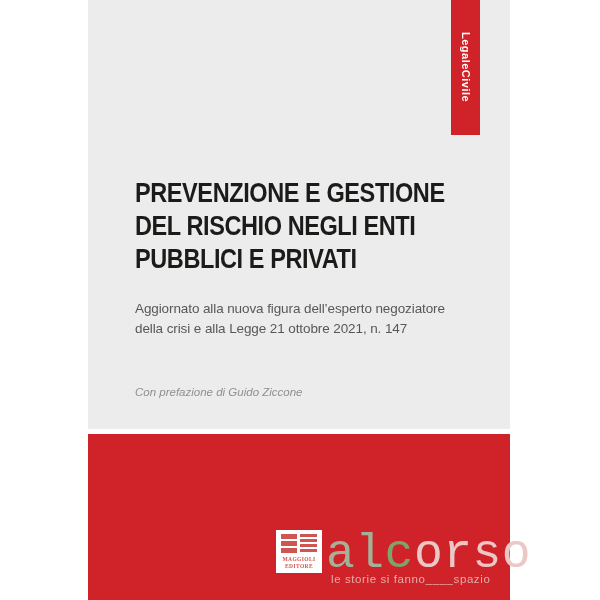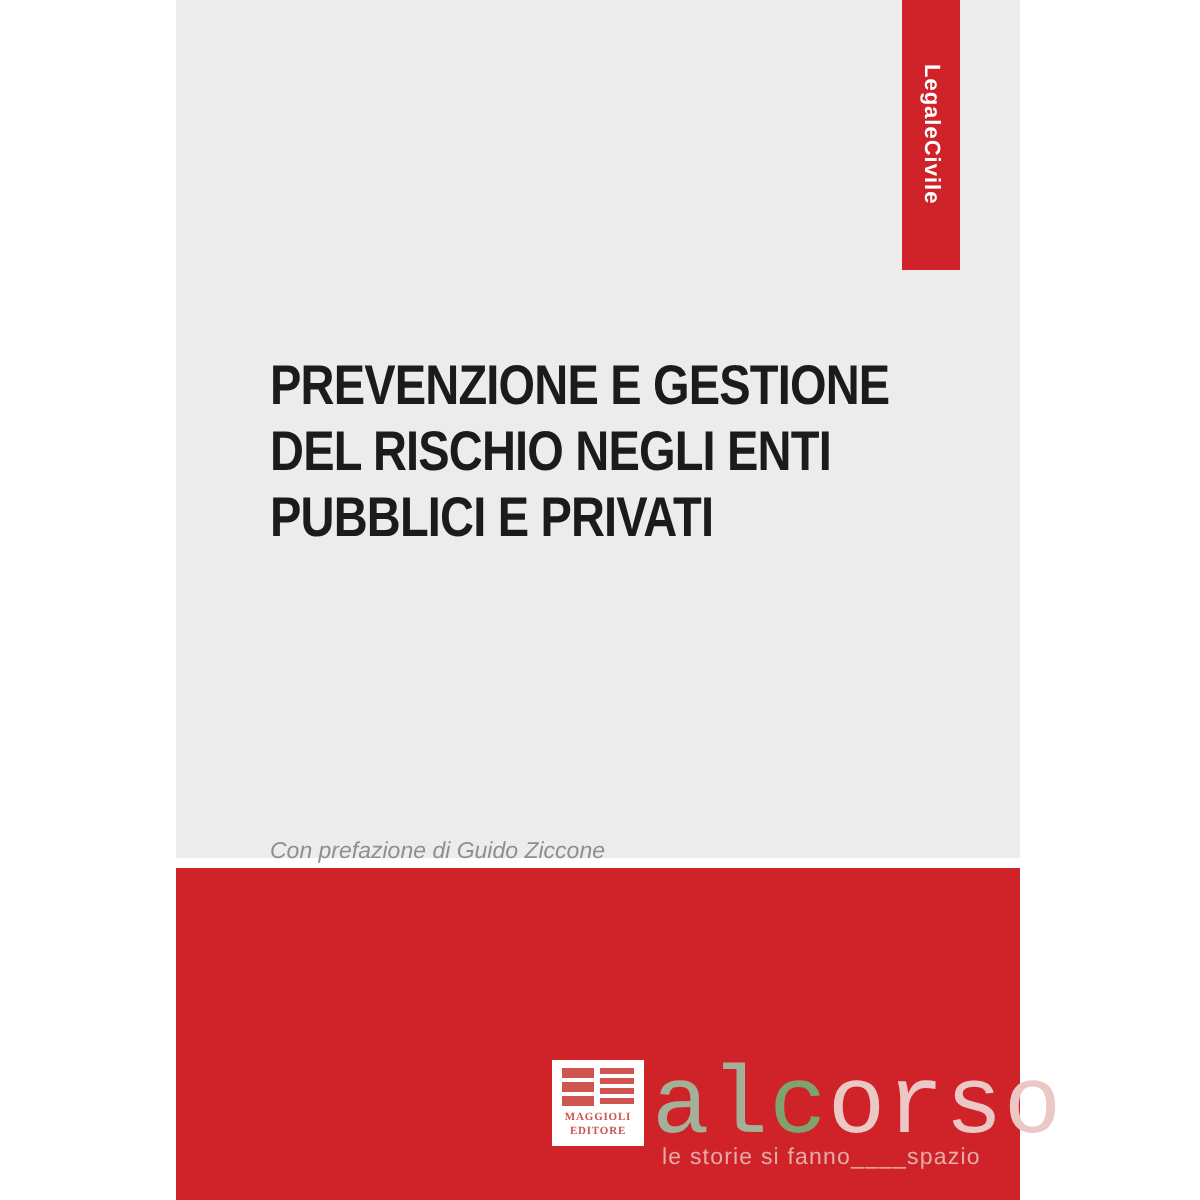--- a/index.html
+++ b/index.html
@@ -19,21 +19,21 @@
   .authors{position:absolute;left:135px;top:96px;font-size:12px;
            color:var(--author_gray,#9B9B9B);letter-spacing:0.2px;}
   .book-title{position:absolute;left:135px;top:176px;width:420px;
               font-size:28px;font-weight:bold;line-height:33px;
               color:var(--title_ink,#1B1B19);letter-spacing:-0.5px;
               transform:scaleX(0.84);transform-origin:left top;}
   .book-subtitle{position:absolute;left:135px;top:299px;width:330px;
                  font-size:13.5px;line-height:20px;color:var(--subtitle_gray,#575756);
                  letter-spacing:-0.1px;}
   .preface{position:absolute;left:135px;top:386px;font-size:11.5px;font-style:italic;
-           color:var(--preface_gray,#8F8F8F);margin-top:34px;}
+           color:var(--preface_gray,#8F8F8F);}
   
   .logo-box{position:absolute;left:276px;top:530px;width:46px;height:43px;background:#ffffff;}
   .stripe{position:absolute;background:var(--maggioli_red,#D05551);}
   .pub-name{position:absolute;left:0;width:46px;text-align:center;
             font-family:"Liberation Serif",serif;font-weight:bold;font-size:5.5px;
             letter-spacing:0.4px;color:var(--maggioli_red,#D05551);}
   .alcorso{position:absolute;left:326px;top:531px;font-family:Liberation Mono, monospace;
            font-size:48px;line-height:47px;letter-spacing:0.5px;}
   .alcorso .p-al{color:var(--alcorso_al,#A4B199);}
   .alcorso .p-c{color:var(--alcorso_c,#7EA36F);}
@@ -55,20 +55,24 @@
     <span>LegaleCivile</span>
   </div>
 
 
   <div class="book-title">
     <div>PREVENZIONE E GESTIONE</div>
     <div>DEL RISCHIO NEGLI ENTI</div>
     <div>PUBBLICI E PRIVATI</div>
   </div>
 
+  <div class="book-subtitle">
+    <div>Aggiornato alla nuova figura dell’esperto negoziatore</div>
+    <div>della crisi e alla Legge 21 ottobre 2021, n. 147</div>
+  </div>
 
   <div class="preface">Con prefazione di Guido Ziccone</div>
 
   <div class="logo-box">
     <div class="stripe" style="left:5px;top:4px;width:16px;height:5px;"></div>
     <div class="stripe" style="left:5px;top:11px;width:16px;height:5px;"></div>
     <div class="stripe" style="left:5px;top:18px;width:16px;height:5px;"></div>
     <div class="stripe" style="left:24px;top:4px;width:17px;height:3px;"></div>
     <div class="stripe" style="left:24px;top:9px;width:17px;height:3px;"></div>
     <div class="stripe" style="left:24px;top:14px;width:17px;height:3px;"></div>

